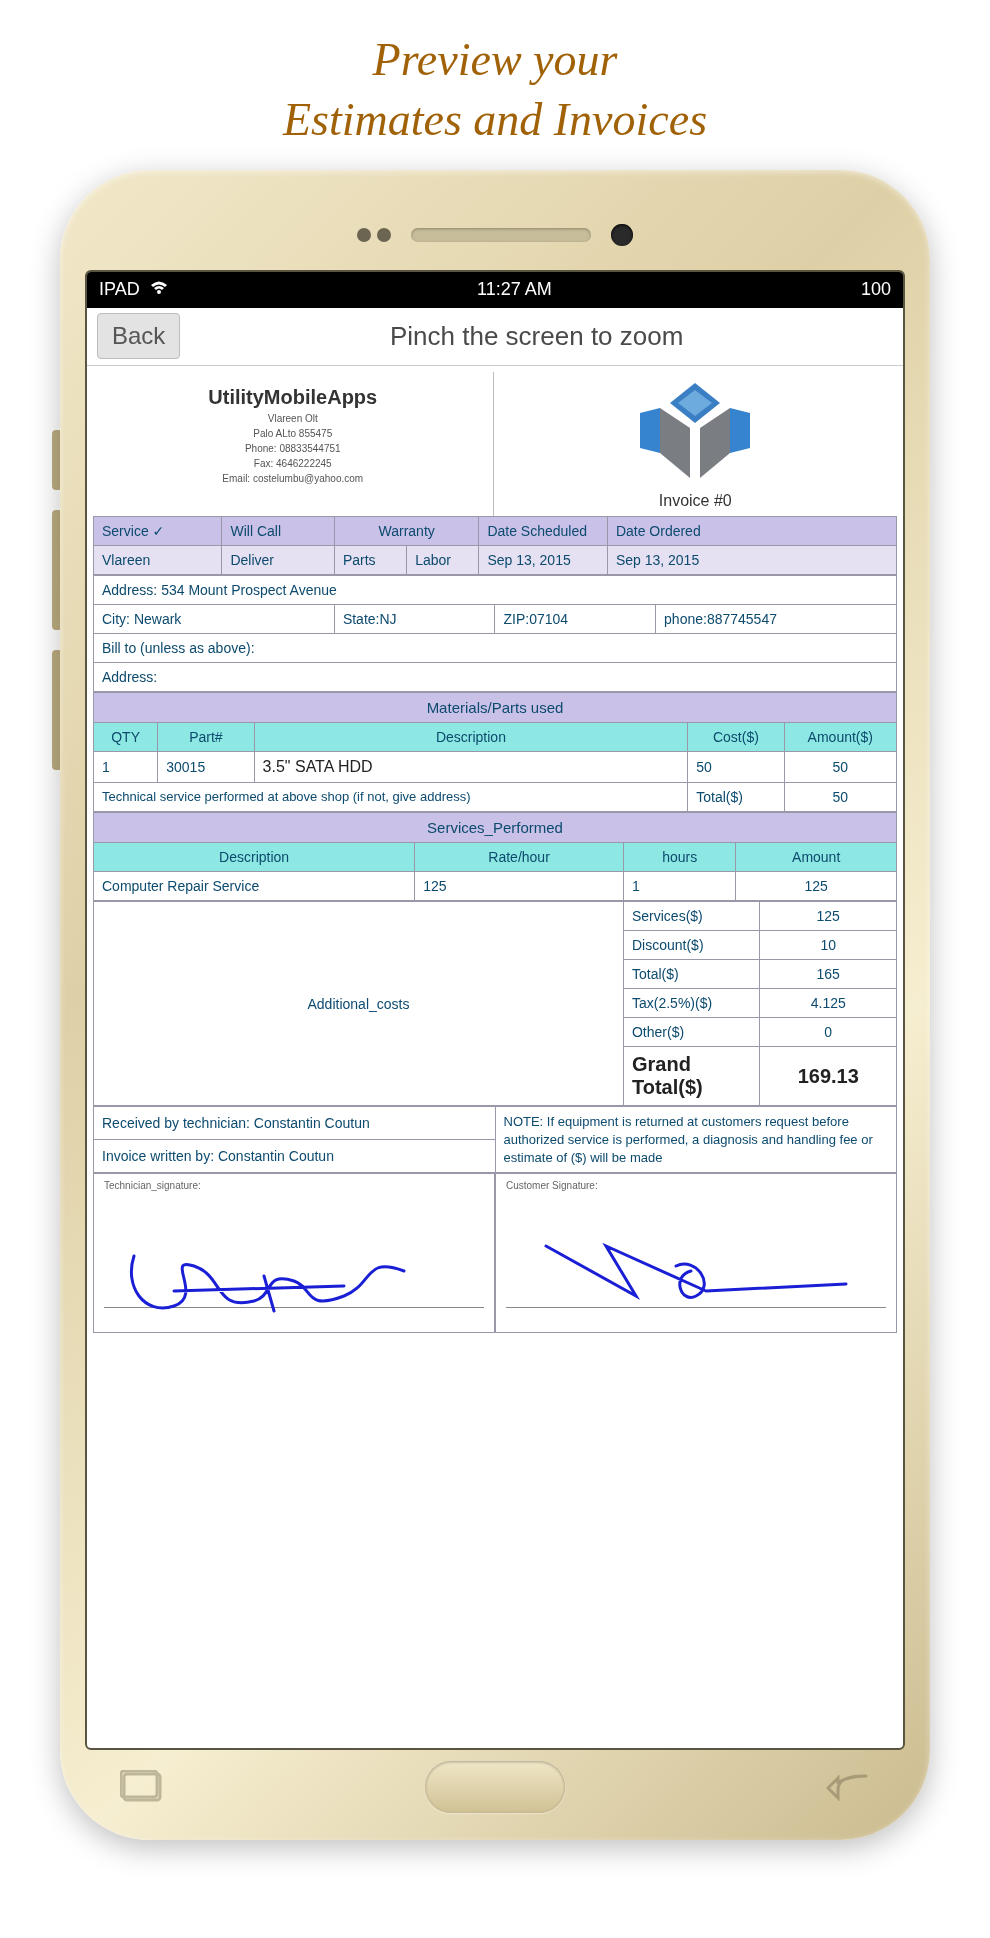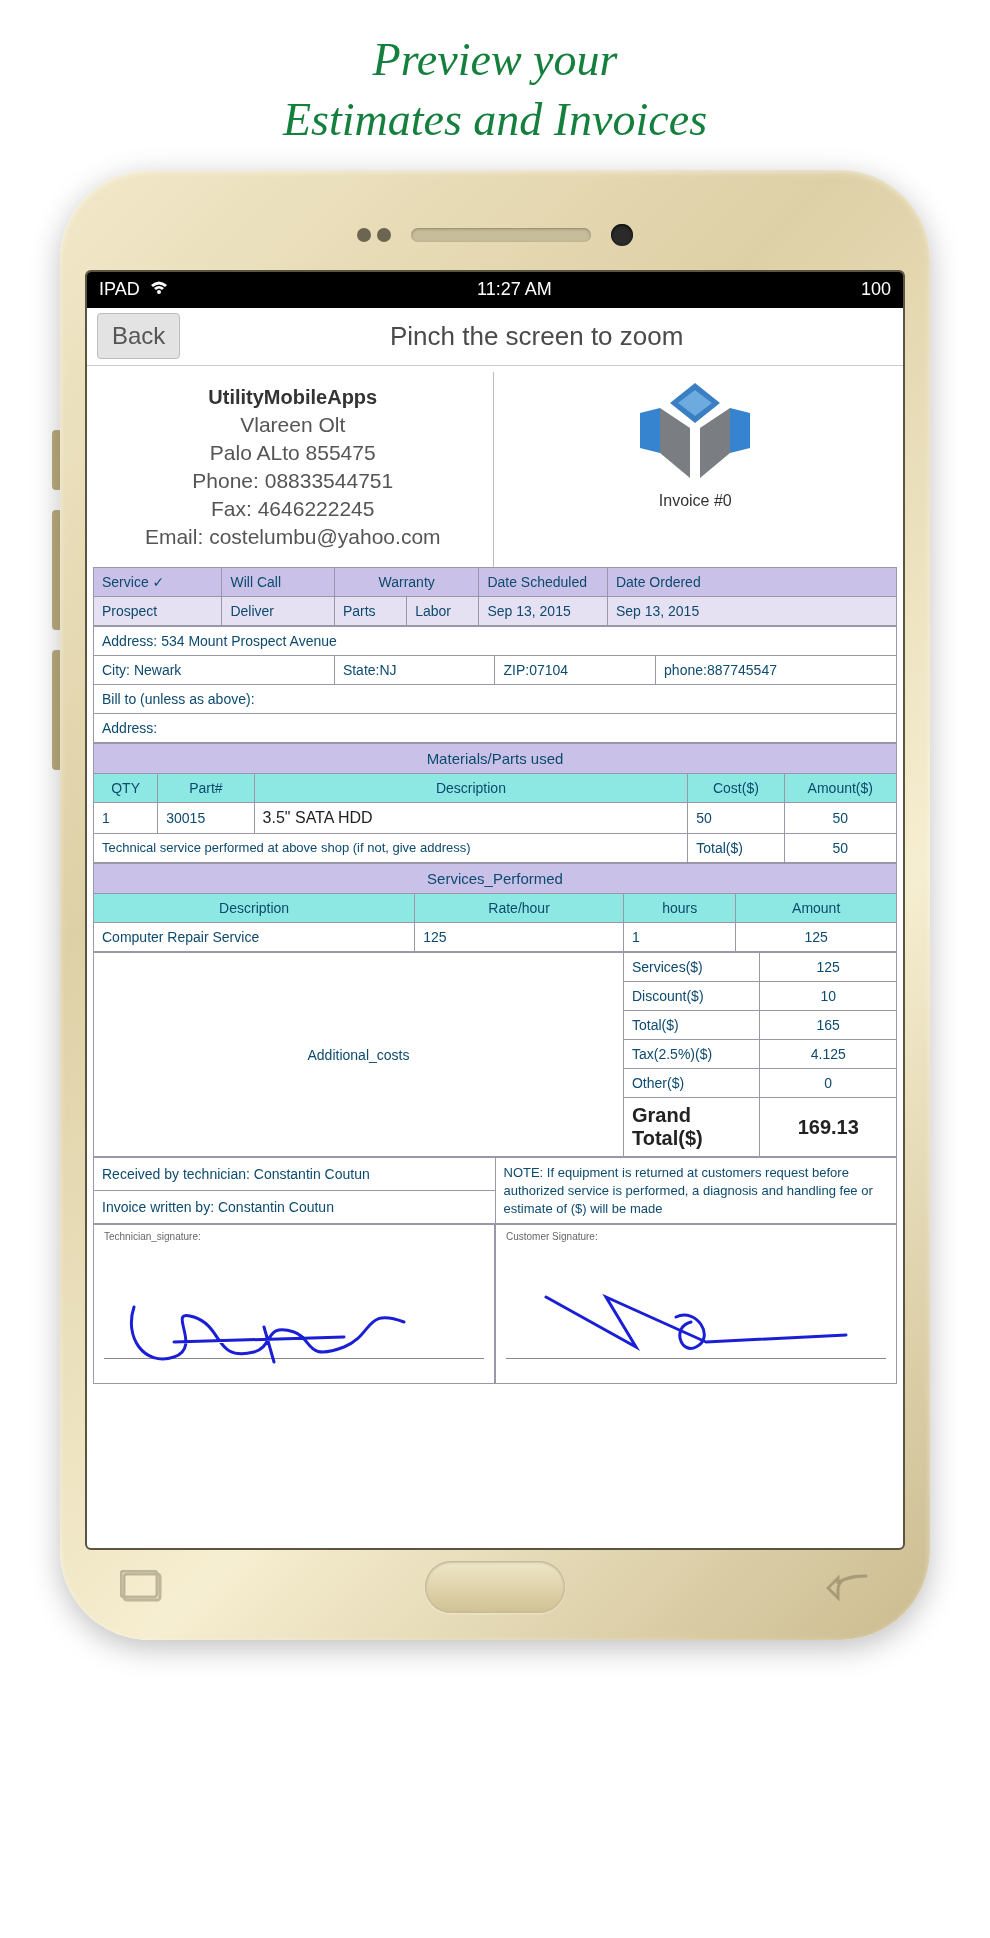--- a/index.html
+++ b/index.html
@@ -10,21 +10,21 @@
     font-family: Arial, Helvetica, sans-serif;
     position: relative;
     overflow: hidden;
   }
   .promo-title {
     text-align: center;
     padding: 30px 20px 20px;
     font-size: 46px;
     font-style: italic;
     font-family: Georgia, serif;
-    color: #15803d;
+    color: #a16207;
     line-height: 1.3;
   }
   .phone {
     width: 870px;
     margin: 0 auto;
     position: relative;
   }
   .phone-frame {
     background: linear-gradient(135deg,#f2e8c9,#ded0a6,#f6eed0,#cbbb8f);
     border-radius: 90px;
@@ -45,21 +45,21 @@
   }
   .sensor-dot { width:14px;height:14px;background:#6b6552;border-radius:50%; }
   .camera { width:22px;height:22px;background:#2a2a2a;border-radius:50%;box-shadow:inset 0 1px 3px #000;}
   .dots{display:flex;gap:6px;}
   .screen {
     background:#fff;
     border-radius:6px;
     overflow:hidden;
     border:2px solid #5a5540;
     position:relative;
-    height:1280px;
+    height:1480px;
   }
   .status-bar {
     background:#000; color:#fff; height:36px;
     display:flex; align-items:center; justify-content:space-between;
     padding:0 12px; font-size:18px;
   }
   .status-left{display:flex;gap:10px;align-items:center;}
   .wifi-icon{font-size:16px;}
   .app-header {
     height:58px; display:flex; align-items:center; padding:0 10px;
@@ -73,21 +73,21 @@
   .page {
     padding:6px 6px 10px;
     font-size:14px; color:#555;
   }
   .company-row{display:flex;}
   .company-info{
     flex:1; text-align:center; padding:10px 4px 18px;
     border-right:1px solid #bbb;
   }
   .company-info .name{font-weight:bold;font-size:20px;color:#333;}
-  .company-info div{margin-top:4px;font-size:21px;}
+  .company-info div{margin-top:4px;font-size:10px;}
   .logo-col{flex:1;text-align:center;padding:6px;}
   .logo-svg{width:150px;height:110px;margin:0 auto;display:block;}
   .invoice-no{margin-top:4px;font-size:16px;color:#333;}
   table{border-collapse:collapse;width:100%;}
   td,th{border:1px solid #9a98a8;padding:6px 8px;font-size:14px;text-align:left;color:#0c4a6e;}
   .hdr-lav td,.hdr-lav th{background:#c9c1e8;}
   .sub-lav td{background:#e6e1f2;}
   .sect-lav td{background:#c9c1e8;text-align:center;font-size:15px;}
   .hdr-cyan td,.hdr-cyan th{background:#8de8e3;text-align:center;}
   .center{text-align:center;}
@@ -174,21 +174,21 @@
         <table>
           <tbody>
               <tr class="hdr-lav">
             <td style="width:16%">Service ✓</td>
             <td style="width:14%">Will Call</td>
             <td style="width:18%" colspan="2" class="center">Warranty</td>
             <td style="width:16%">Date Scheduled</td>
             <td>Date Ordered</td>
           </tr>
           <tr class="sub-lav">
-            <td>Prospect</td>
+            <td>Vlareen</td>
             <td>Deliver</td>
             <td style="width:9%">Parts</td>
             <td style="width:9%">Labor</td>
             <td>Sep 13, 2015</td>
             <td>Sep 13, 2015</td>
           </tr>
         </tbody>
           </table>
 
         <table>

